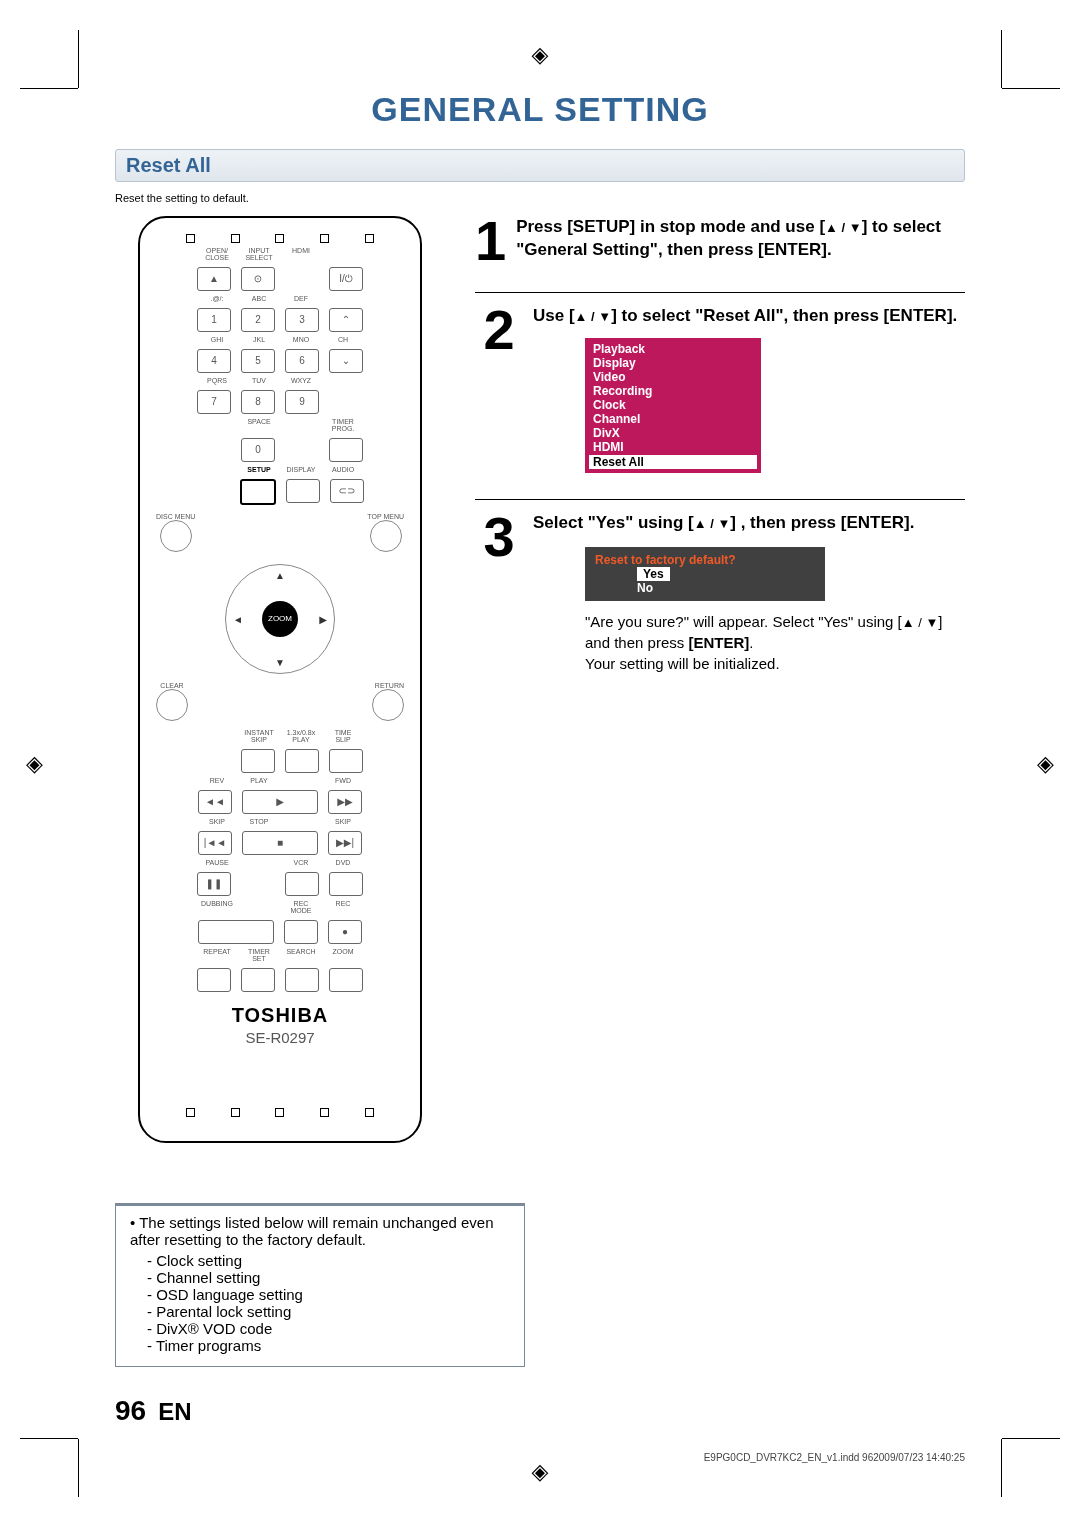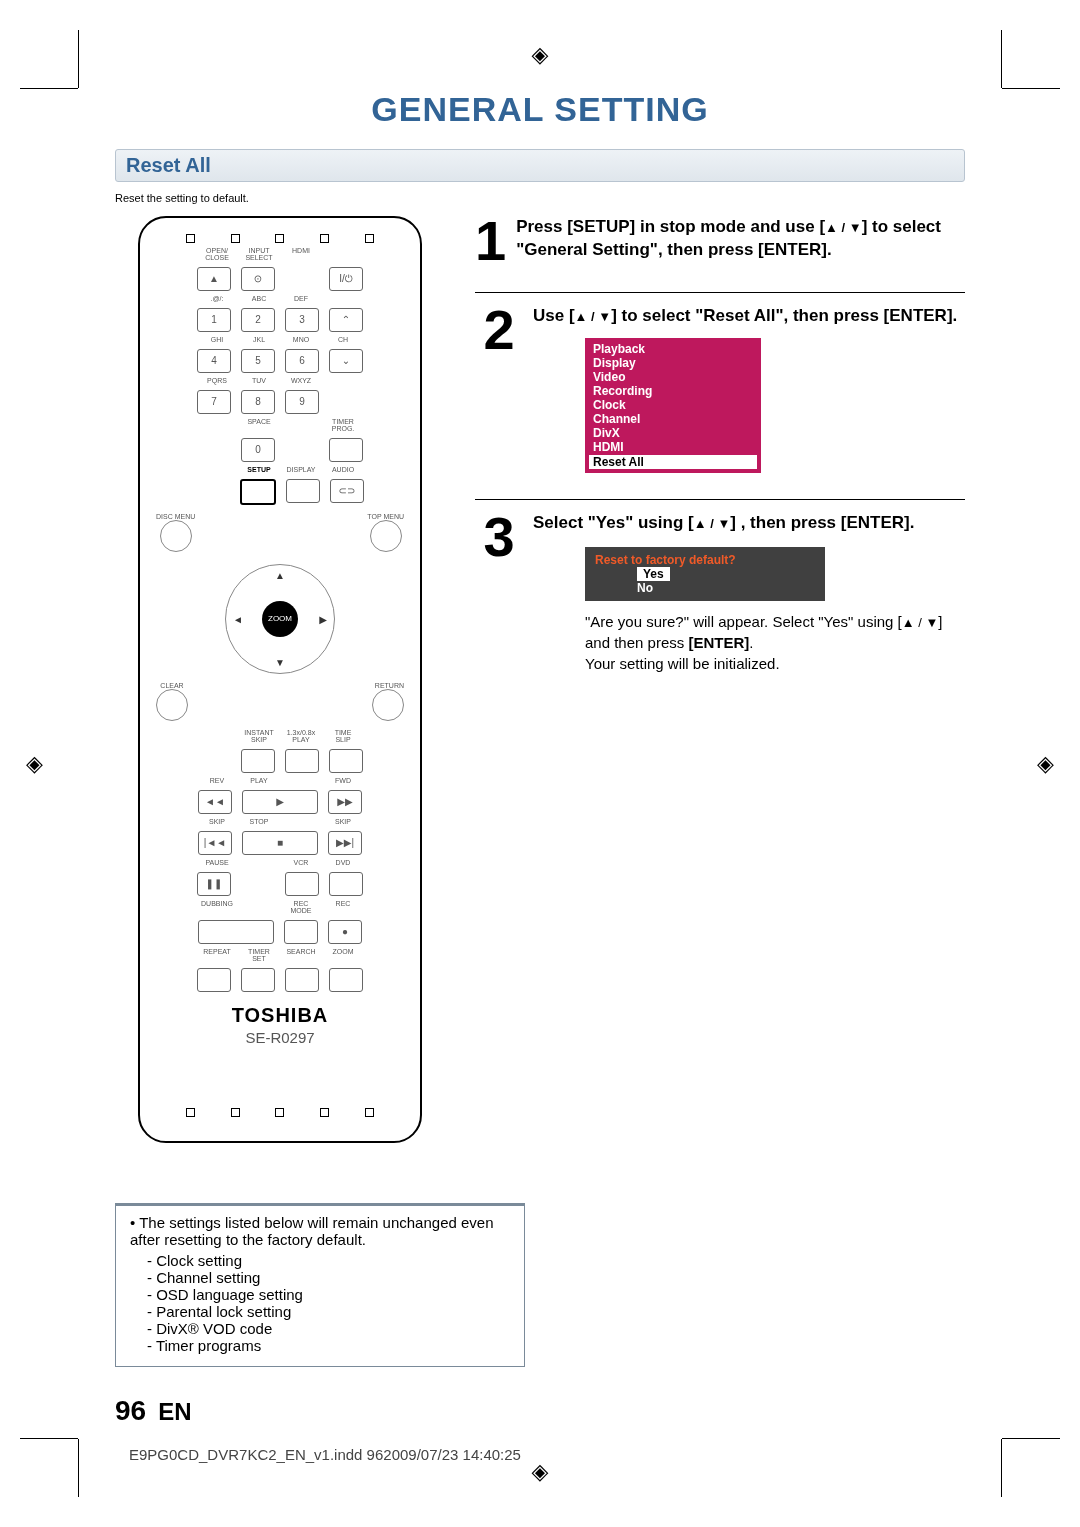--- a/index.html
+++ b/index.html
@@ -45,21 +45,21 @@
   .dialog-box .q{color:#f05a28}
   .dialog-box .opt{margin-left:42px}
   .dialog-box .opt.selected{background:#fff;color:#000;padding:0 6px;display:inline-block}
   .after{font-size:15px;margin-left:52px;line-height:1.4}
   .note-box{border:1px solid #7a8a99;border-top:3px solid #7a8a99;width:380px;padding:8px 14px 12px 14px;margin-top:60px;font-size:15px}
   .note-box .nt{color:#326496;font-style:italic;font-weight:bold;font-size:17px;margin-bottom:4px}
   .note-box ul{margin:4px 0 0 17px;padding:0}
   .note-box li{list-style:none;margin:0}
   .pg{position:absolute;left:115px;bottom:100px;font-size:28px;font-weight:900}
   .pg .en{font-size:24px;margin-left:12px}
-  .footer{position:absolute;bottom:64px;left:129px;right:115px;display:flex;justify-content:flex-start;font-size:15px;color:#444}
+  .footer{position:absolute;bottom:64px;left:97px;right:115px;display:flex;justify-content:flex-end;font-size:10px;color:#444}
   .sidelbl{font-size:7px;color:#555}
 </style>
 </head>
 <body>
 
 <div class="page">
   <span class="regmark top">◈</span>
   <span class="regmark bottom">◈</span>
   <span class="regmark left">◈</span>
   <span class="regmark right">◈</span>

